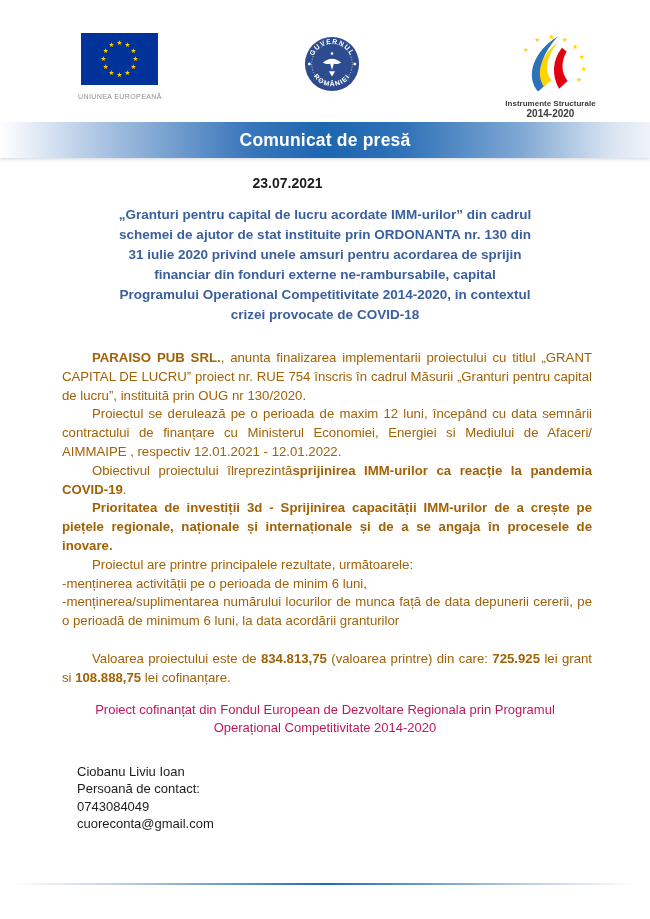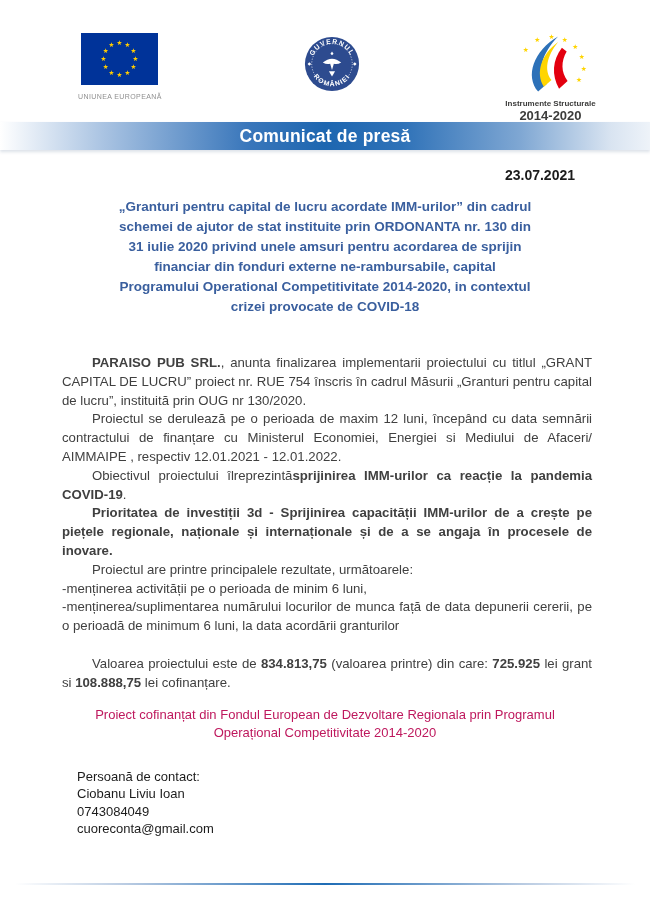--- a/index.html
+++ b/index.html
@@ -31,73 +31,73 @@
     color: #8f8f8f;
     text-align: left;
   }
   .is-caption1 {
     margin-top: 2px;
     font-size: 8px;
     font-weight: bold;
     color: #3c3c3b;
   }
   .is-caption2 {
-    font-size: 13px;
+    font-size: 10px;
     font-weight: bold;
     color: #3c3c3b;
   }
 
   
   .banner {
     margin-top: 9px;
-    height: 28px;
+    height: 36px;
     width: 100%;
     display: flex;
     align-items: center;
     justify-content: center;
     background: linear-gradient(to right,
       #ffffff 0%, #a9c3e2 16%, #3a77bb 38%, #1d66b0 50%,
       #2f72b8 62%, #7fa7d3 80%, #d9e4f1 94%, #eef3f9 100%);
     box-shadow: 0 2px 3px rgba(60,90,130,0.18);
   }
   .banner-title {
     color: #ffffff;
     font-weight: bold;
     font-size: 17.5px;
     letter-spacing: 0.2px;
   }
 
   
   .date-line {
     margin-top: 17px;
     padding-right: 75px;
-    text-align: right;
+    text-align: center;
     font-size: 14px;
     font-weight: bold;
     color: #1c1c1c;
   }
 
   
   .doc-title {
     margin-top: 14px;
     text-align: center;
     font-weight: bold;
     font-size: 13.5px;
     line-height: 20px;
     color: #3a5f9e;
   }
 
   
   .body-text {
-    margin-top: 37px;
+    margin-top: 24px;
     padding: 0 58px 0 62px;
     font-size: 13.2px;
     line-height: 18.8px;
     text-align: justify;
-    color: #404040;
+    color: #a16207;
   }
   .body-text p { margin: 0; }
   .body-text p.indent { text-indent: 30px; }
   .body-text p.space-before { margin-top: 19px; }
   .body-text b { font-weight: bold; }
 
   
   .cofinance {
     margin: 13px auto 0;
     max-width: 470px;
@@ -223,21 +223,21 @@
       <p class="indent"><b>Prioritatea de investiții 3d - Sprijinirea capacității IMM-urilor de a crește pe piețele regionale, naționale și internaționale și de a se angaja în procesele de inovare.</b></p>
       <p class="indent"><span>Proiectul are printre principalele rezultate, următoarele:</span></p>
       <p class=""><span>-menținerea activității pe o perioada de minim 6 luni,</span></p>
       <p class=""><span>-menținerea/suplimentarea numărului locurilor de munca față de data depunerii cererii, pe o perioadă de minimum 6 luni, la data acordării granturilor</span></p>
       <p class="indent space-before"><span>Valoarea proiectului este de </span><b>834.813,75</b><span> (valoarea printre) din care: </span><b>725.925</b><span> lei grant si </span><b>108.888,75</b><span> lei cofinanțare.</span></p>
     </div>
 
   <div class="cofinance">Proiect cofinanțat din Fondul European de Dezvoltare Regionala prin Programul Operațional Competitivitate 2014-2020</div>
 
   <div class="contact">
+    <div>Ciobanu Liviu Ioan</div>
     <div>Persoană de contact:</div>
-    <div>Ciobanu Liviu Ioan</div>
     <div>0743084049</div>
     <div>cuoreconta@gmail.com</div>
   </div>
 
   <div class="bottom-line"></div>
 
 </div>
 
 </body></html>

